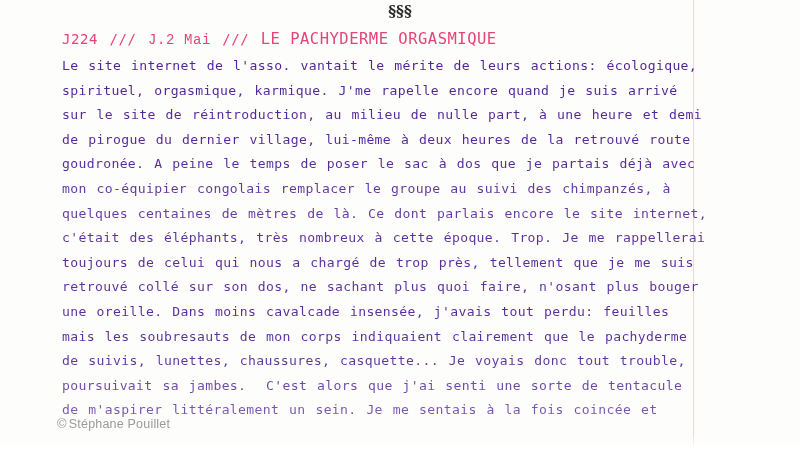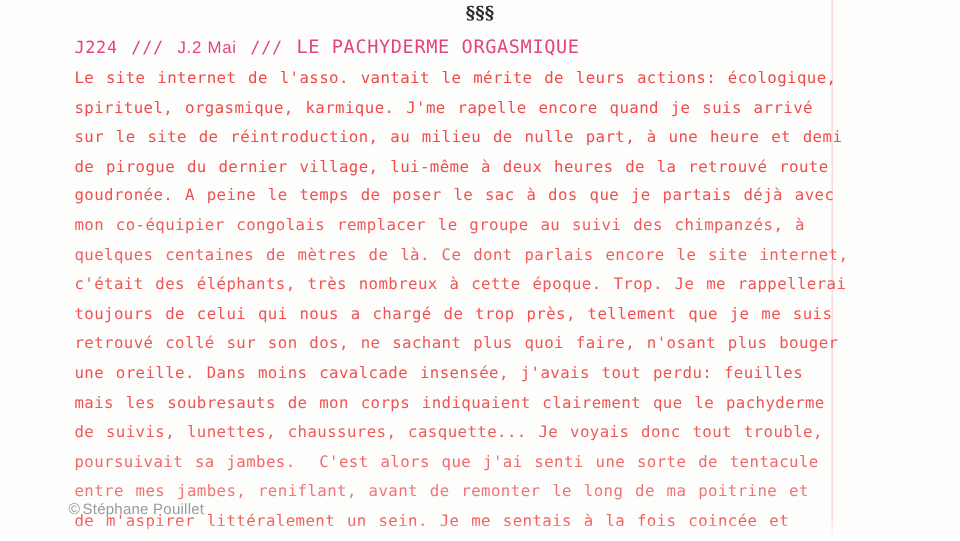--- a/index.html
+++ b/index.html
@@ -53,37 +53,37 @@
   .header-line .ref {
     font-family: "DejaVu Sans Mono", "Liberation Mono", monospace;
     font-size: 14px;
   }
   .header-line .sep {
     font-family: "DejaVu Sans Mono", "Liberation Mono", monospace;
     font-size: 14px;
     padding: 0 2px;
   }
   .header-line .date {
-    font-family: Liberation Sans, sans-serif;
+    font-family: Liberation Mono, monospace;
     font-size: 14px;
     margin-top: 40px;
   }
   .header-line .title {
     font-family: "DejaVu Sans Mono", "Liberation Mono", monospace;
     font-size: 15.5px;
     letter-spacing: 0.5px;
   }
   .body-text {
     position: absolute;
     top: 54px;
     left: 62px;
     width: 680px;
     font-size: 13.1px;
     line-height: 24.6px;
-    color: #ef4444;
+    color: #4c1d95;
     text-align: justify;
     letter-spacing: 0.35px;
     word-spacing: 1.6px;
   }
   
   .body-text .l {
     display: block;
     white-space: pre;
   }
   .body-text .l:nth-child(1)  { opacity: 0.97; }
@@ -156,21 +156,20 @@
     <span class="l">goudronée. A peine le temps de poser le sac à dos que je partais déjà avec</span>
     <span class="l">mon co-équipier congolais remplacer le groupe au suivi des chimpanzés, à</span>
     <span class="l">quelques centaines de mètres de là. Ce dont parlais encore le site internet,</span>
     <span class="l">c'était des éléphants, très nombreux à cette époque. Trop. Je me rappellerai</span>
     <span class="l">toujours de celui qui nous a chargé de trop près, tellement que je me suis</span>
     <span class="l">retrouvé collé sur son dos, ne sachant plus quoi faire, n'osant plus bouger</span>
     <span class="l">une oreille. Dans moins cavalcade insensée, j'avais tout perdu: feuilles</span>
     <span class="l">mais les soubresauts de mon corps indiquaient clairement que le pachyderme</span>
     <span class="l">de suivis, lunettes, chaussures, casquette... Je voyais donc tout trouble,</span>
     <span class="l">poursuivait sa jambes.  C'est alors que j'ai senti une sorte de tentacule</span>
-    <span class="l">entre mes jambes, reniflant, avant de remonter le long de ma poitrine et</span>
     <span class="l">de m'aspirer littéralement un sein. Je me sentais à la fois coincée et</span>
   </div>
 
   <div class="watermark">
     <span class="c">©</span><span>Stéphane Pouillet</span>
   </div>
 
   <div class="fade-bottom"></div>
 </div>
 

